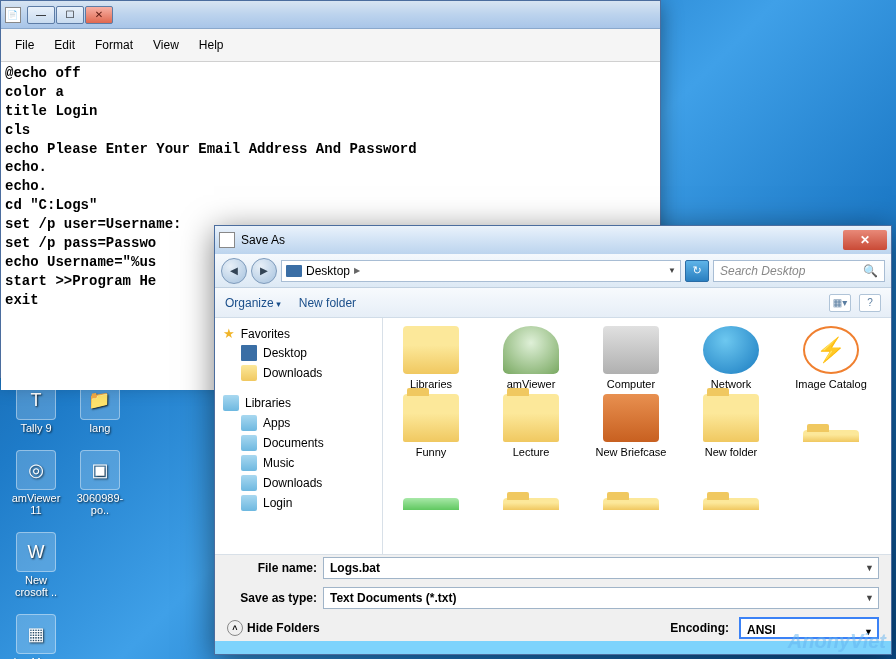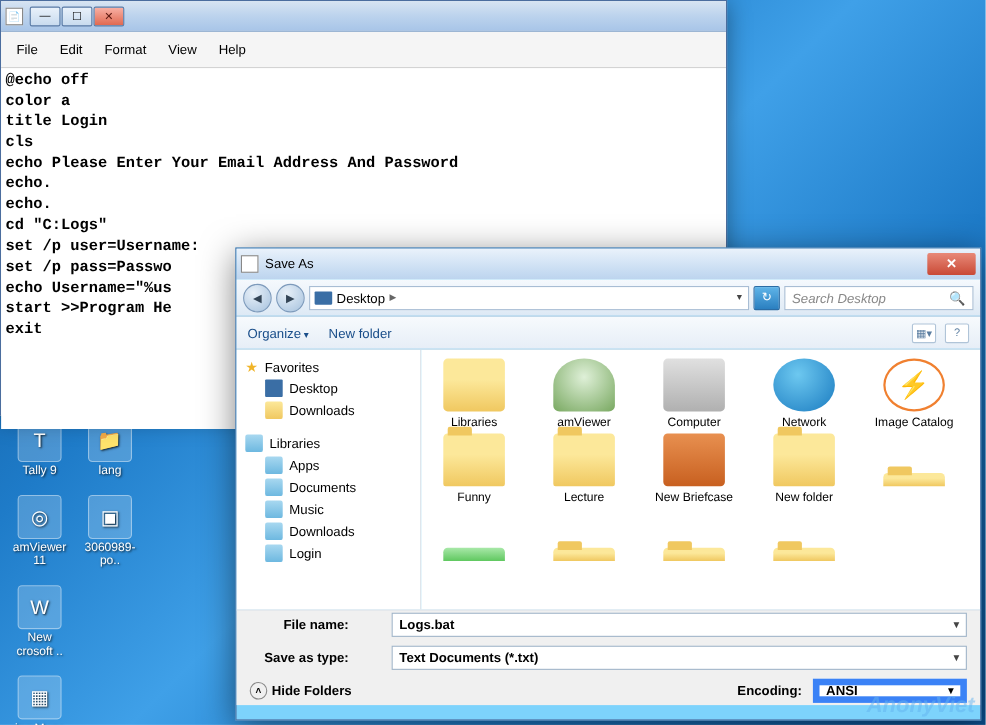--- a/index.html
+++ b/index.html
@@ -69,28 +69,28 @@
 .file-item .fico.computer { background: linear-gradient(180deg, #e0e0e0, #b0b0b0); border-radius: 4px; }
 .file-item .fico.network { background: radial-gradient(circle at 40% 30%, #6dc8f0, #1a7bc0); border-radius: 50%; }
 .file-item .fico.catalog { background: #fff; border: 2px solid #f08030; border-radius: 50%; color: #f08030; font-size: 24px; }
 .file-item .fico.briefcase { background: linear-gradient(180deg, #e89050, #c86020); border-radius: 4px; }
 .file-item .fico.funny { background: linear-gradient(180deg, #a8e8a8, #60c860); border-radius: 4px; }
 .file-item .fico.partial { height: 12px; margin-top: 36px; border-radius: 4px 4px 0 0; }
 
 .sa-bottom { background: #f0f0f0; padding: 2px 12px; border-top: 1px solid #d8e0e8; font-weight: bold; }
 .sa-field { display: flex; align-items: center; margin-bottom: 8px; gap: 6px; }
 .sa-field label { width: 90px; text-align: right; font-size: 12px; }
-.sa-field .combo { flex: 1; height: 22px; background: #fff; border: 1px solid #a0b4c8; padding: 0 6px; font-size: 12px; display: flex; align-items: center; position: relative; margin-left: 33px; }
+.sa-field .combo { flex: 1; height: 22px; background: #fff; border: 1px solid #a0b4c8; padding: 0 6px; font-size: 12px; display: flex; align-items: center; position: relative; }
 .sa-field .combo .dd { position: absolute; right: 4px; color: #444; font-size: 9px; cursor: pointer; }
 .sa-actions { display: flex; align-items: center; gap: 10px; margin-top: 8px; }
 .hide-folders { display: flex; align-items: center; gap: 4px; font-size: 12px; cursor: pointer; }
 .hide-folders .circ { width: 16px; height: 16px; border: 1px solid #888; border-radius: 50%; display: flex; align-items: center; justify-content: center; font-size: 9px; }
 .sa-actions .spacer { flex: 1; }
 .enc-label { font-size: 12px; }
-.enc-combo { width: 140px; height: 22px; background: #fff; border: 6px solid #3b82f6; padding: 0 6px; font-size: 12px; display: flex; align-items: center; position: relative; }
+.enc-combo { width: 140px; height: 22px; background: #fff; border: 2px solid #3b82f6; padding: 0 6px; font-size: 12px; display: flex; align-items: flex-end; position: relative; }
 .enc-combo .dd { position: absolute; right: 4px; font-size: 9px; cursor: pointer; }
 
 
 .watermark { position: absolute; right: 10px; bottom: 6px; color: rgba(100,180,240,0.5); font-size: 20px; font-weight: bold; font-style: italic; pointer-events: none; }
 </style>
 </head>
 <body>
 
 <div class="desktop-icons">
   <div class="desktop-icon"><div class="ico">T</div><span>Tally 9</span></div>

